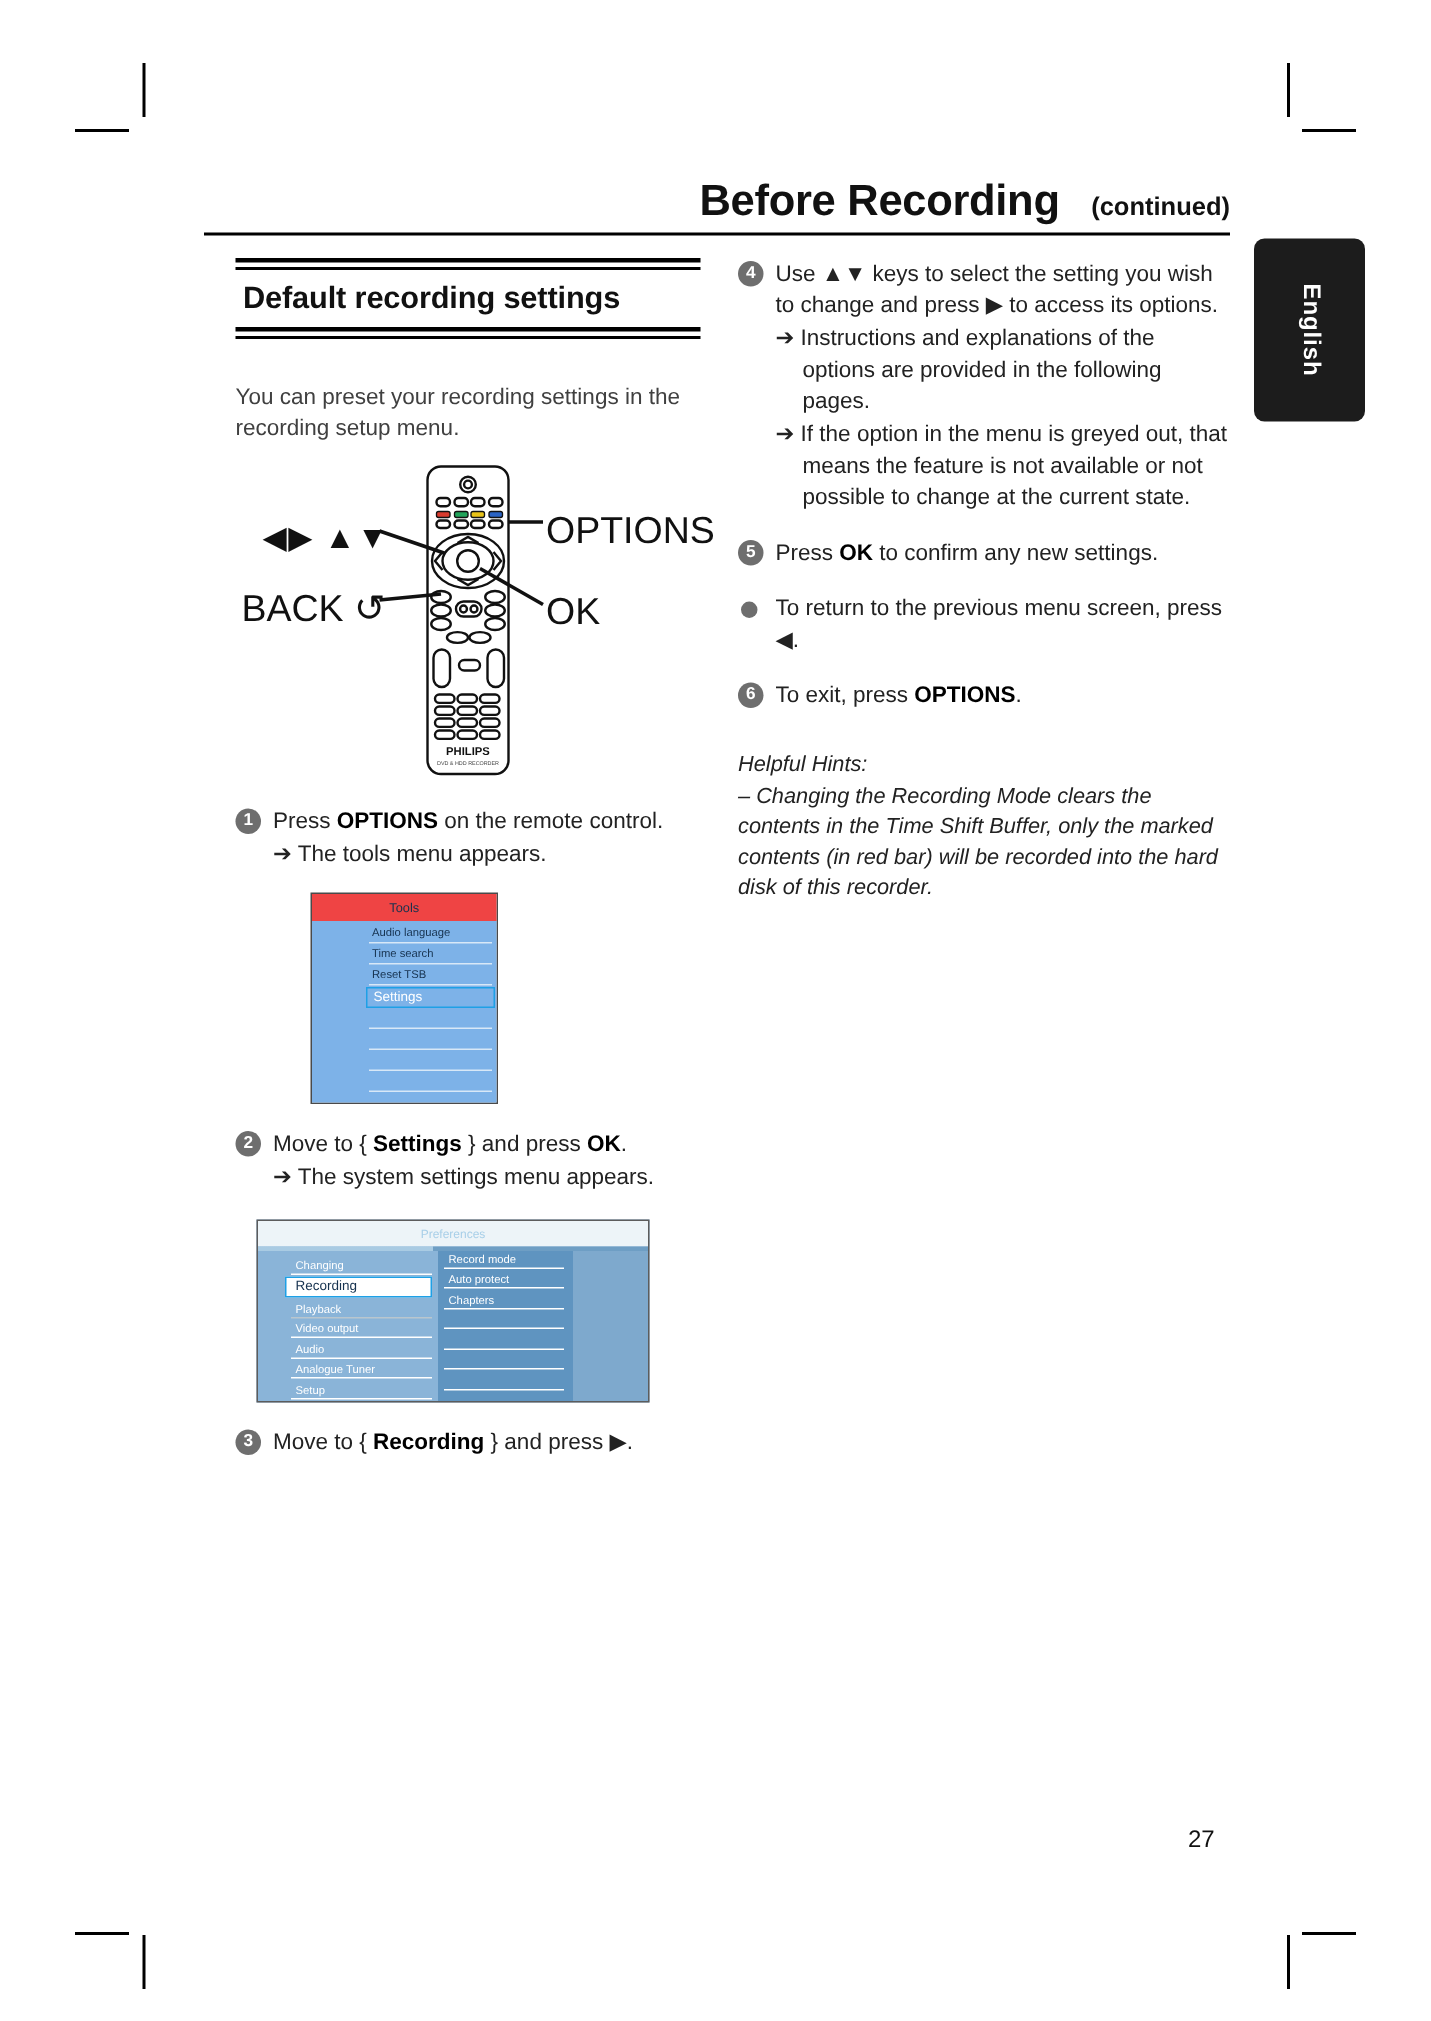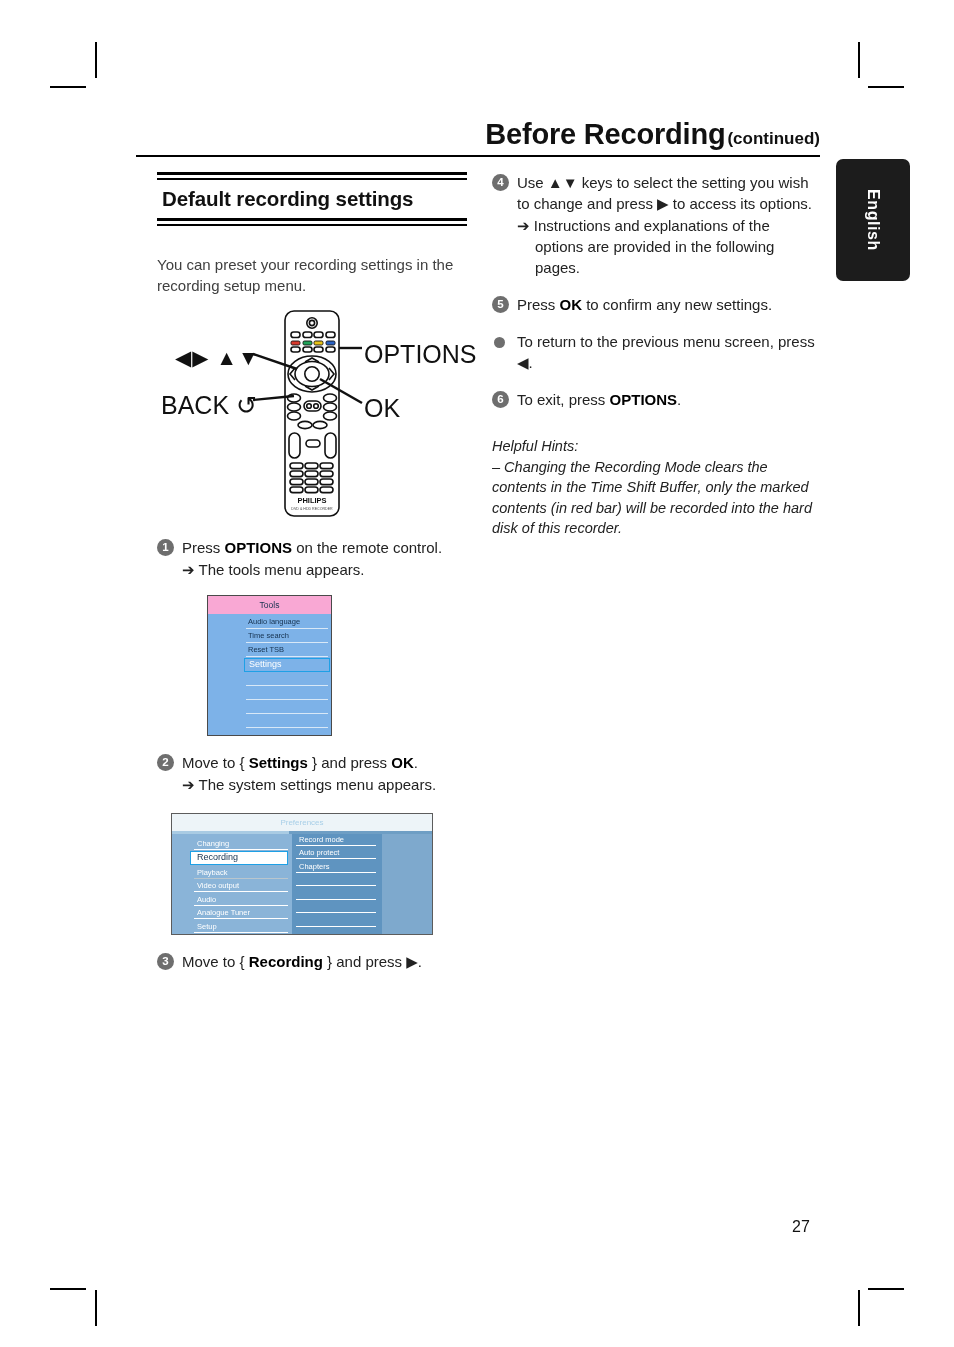--- a/index.html
+++ b/index.html
@@ -37,21 +37,21 @@
     font-weight: bold;
     letter-spacing: -0.2px;
     color: #111;
     display: inline;
   }
   #chapter-continued {
     font-size: 17px;
     font-weight: bold;
     color: #111;
     display: inline;
-    margin-left: 2px;
+    margin-left: 21px;
   }
   #header-rule {
     position: absolute;
     left: 136px;
     top: 155px;
     width: 684px;
     height: 2px;
     background: #000;
   }
 
@@ -171,21 +171,21 @@
   #tools-menu {
     position: relative;
     width: 125px;
     margin: 15px 0 0 50px;
     border: 1px solid #4a4a4a;
     background: #ffffff;
     box-sizing: border-box;
   }
   #tools-head {
     height: 18px;
-    background: #f9a8d4;
+    background: #ef4444;
     text-align: center;
     font-size: 8.5px;
     color: #16324f;
     line-height: 18px;
   }
   #tools-body {
     background: #7db2e8;
     padding: 2px 0 6px 0;
   }
   .tools-row {
@@ -455,20 +455,21 @@
     <span>Move to { </span><b>Recording</b><span> } and press ▶.</span>
   </div>
 </div>
 
 <div id="right-col">
 
   <div class="step" style="margin-top:0;">
     <span class="step-num">4</span>
     <span>Use ▲▼ keys to select the setting you wish to change and press ▶ to access its options.</span>
     <span class="sub">➔ Instructions and explanations of the options are provided in the following pages.</span>
+    <span class="sub">➔ If the option in the menu is greyed out, that means the feature is not available or not possible to change at the current state.</span>
   </div>
 
   <div class="step">
     <span class="step-num">5</span>
     <span>Press </span><b>OK</b><span> to confirm any new settings.</span>
   </div>
 
   <div class="step">
     <span class="step-bullet"></span>
     <span>To return to the previous menu screen, press ◀.</span>

